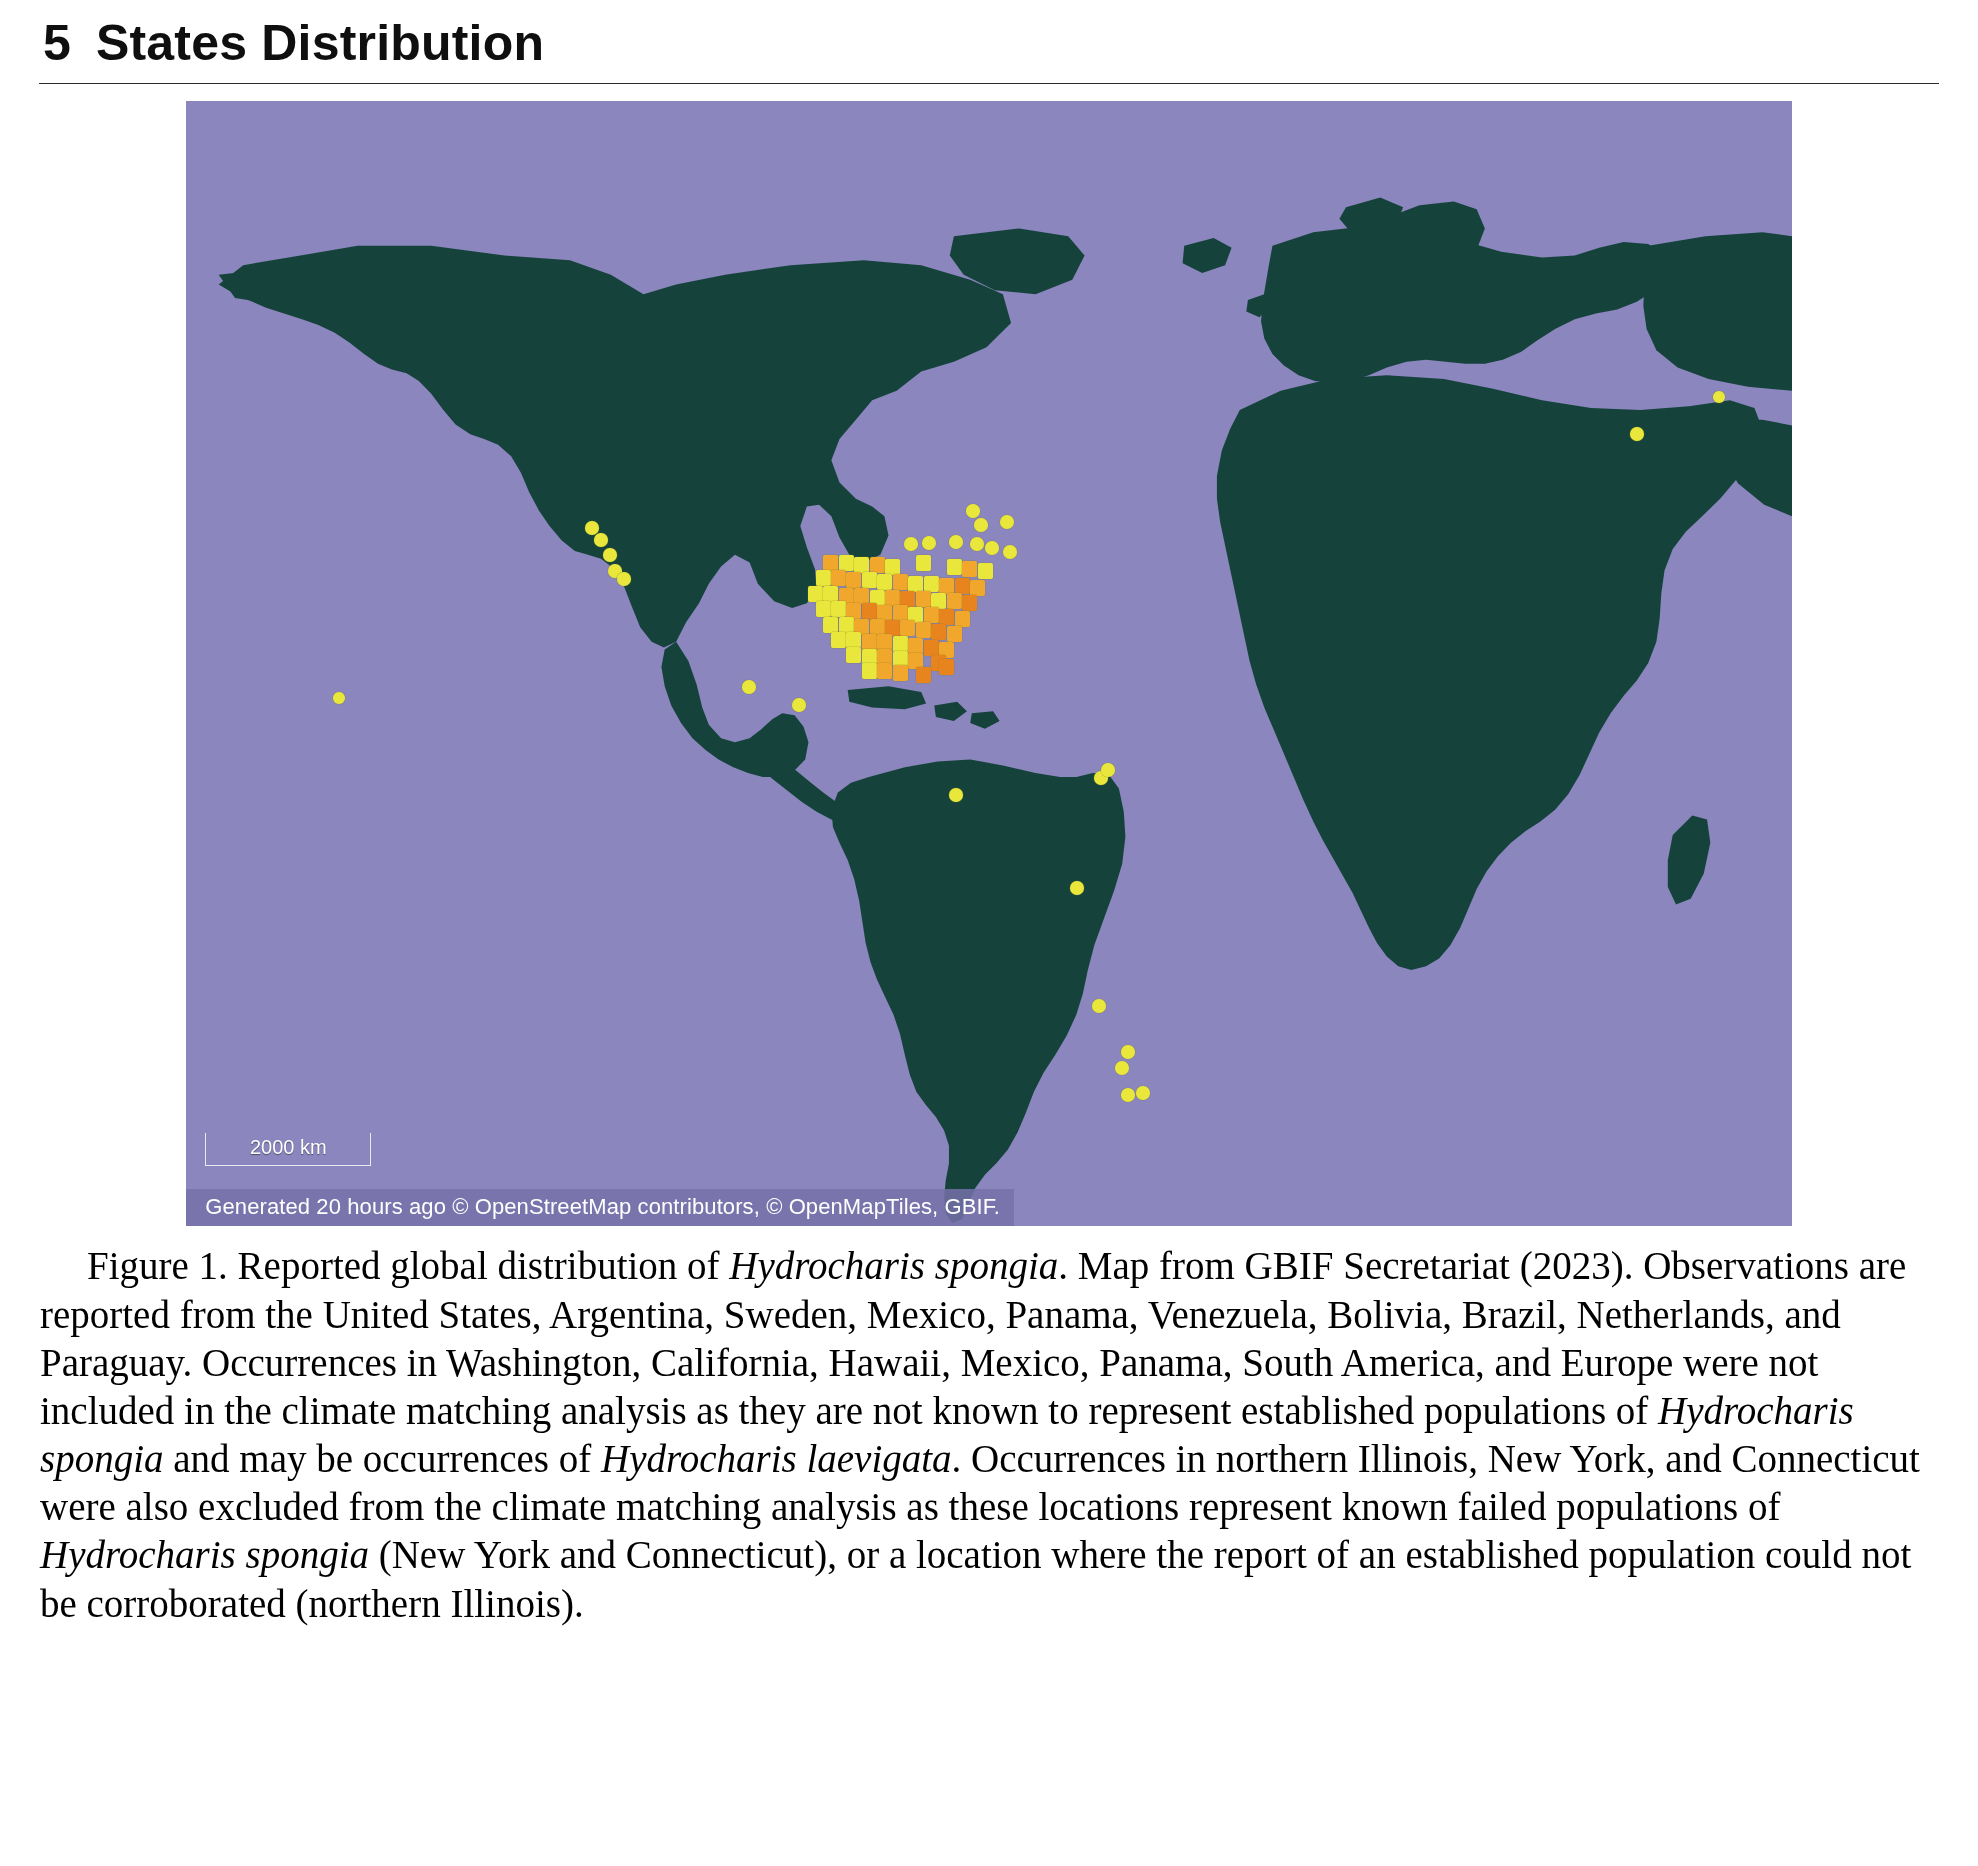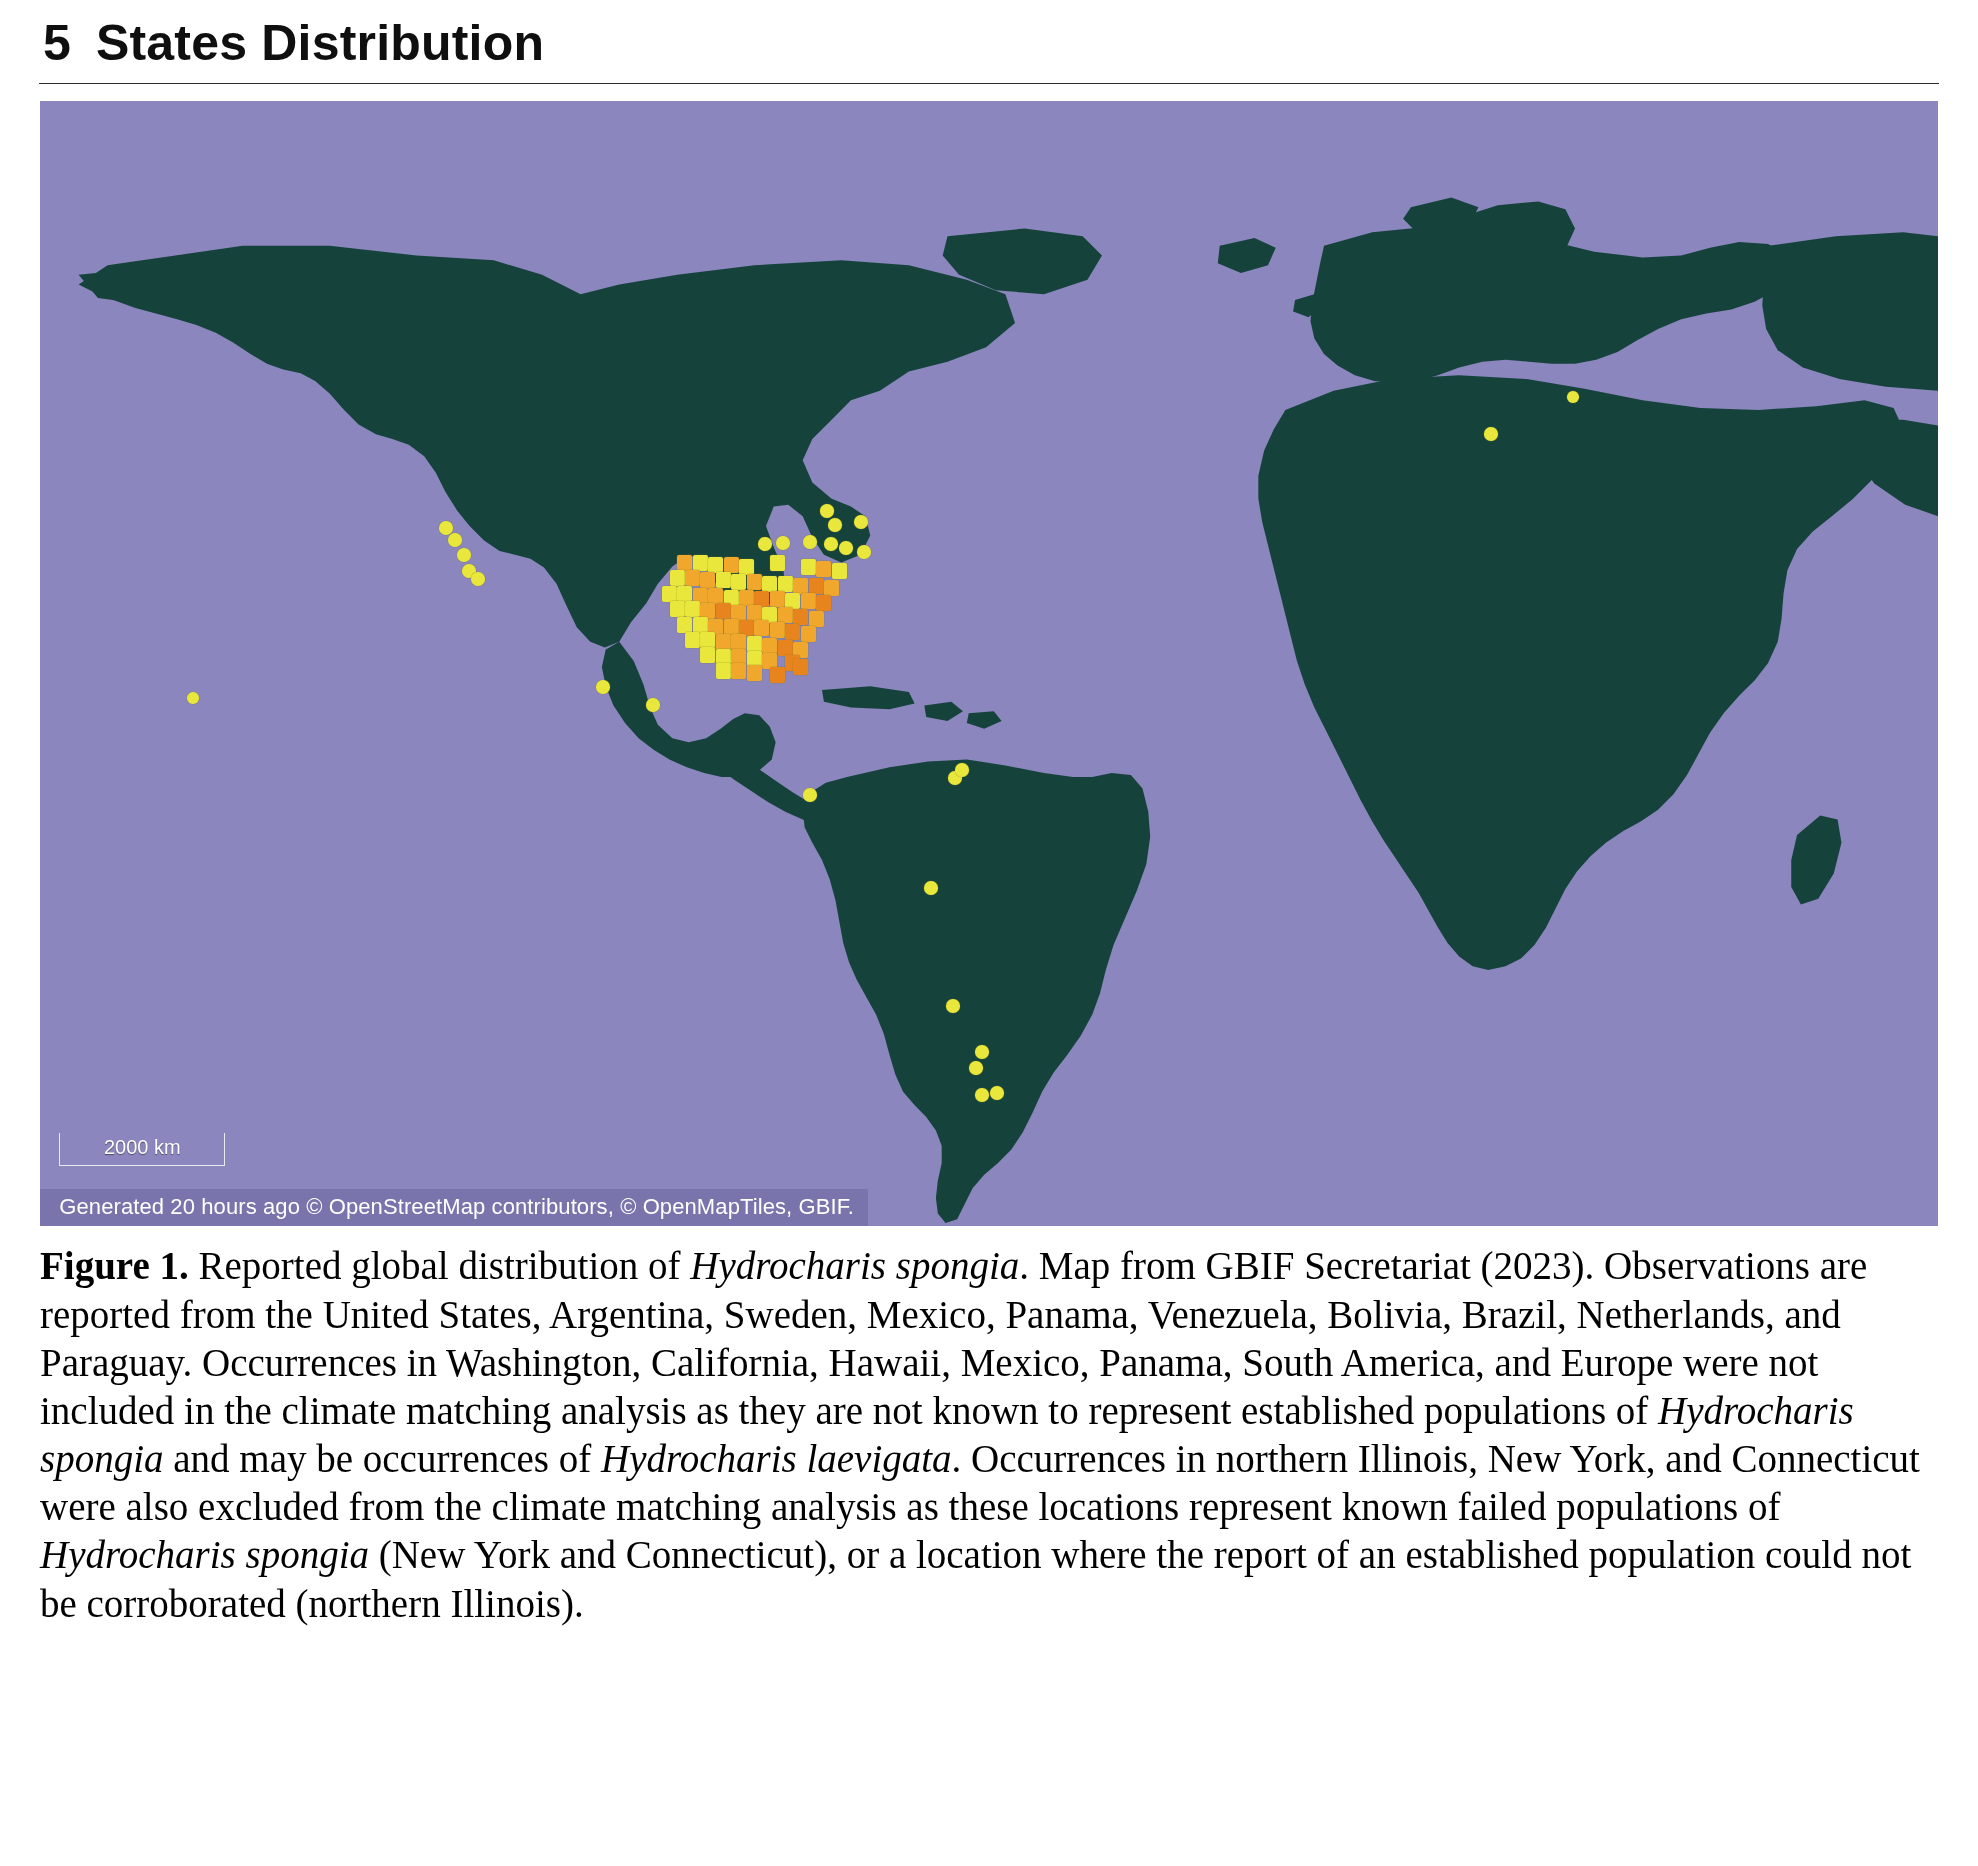--- a/index.html
+++ b/index.html
@@ -35,21 +35,21 @@
     gap: 25px;
   }
   .section-rule {
     border-bottom: 1.9px solid #2b2b2b;
     margin: 0 0 17.4px 0;
   }
 
   
   .figure {
     position: relative;
-    width: 1898px;
+    width: 1606px;
     height: 1125px;
     margin: 16px auto;
     background: #8b86bd;
     overflow: hidden;
   }
   .map-canvas {
     position: absolute;
     inset: 0;
     background: #8b86bd;
   }
@@ -114,21 +114,21 @@
   
   .caption {
     width: 1898px;
     margin: 3.9px auto 0 auto;
     font-family: "Liberation Serif", serif;
     font-size: 39px;
     line-height: 1.235;
     text-align: left;
     color: #000;
   }
-  .caption b { font-weight: bold; }
+  .caption b { font-weight: normal; margin-left: 47px; }
   .caption i { font-style: italic; }
 </style>
 </head>
 <body>
 
 <div class="page">
 
   <div class="section-heading">
     <span>5</span>
     <span>States Distribution</span>

